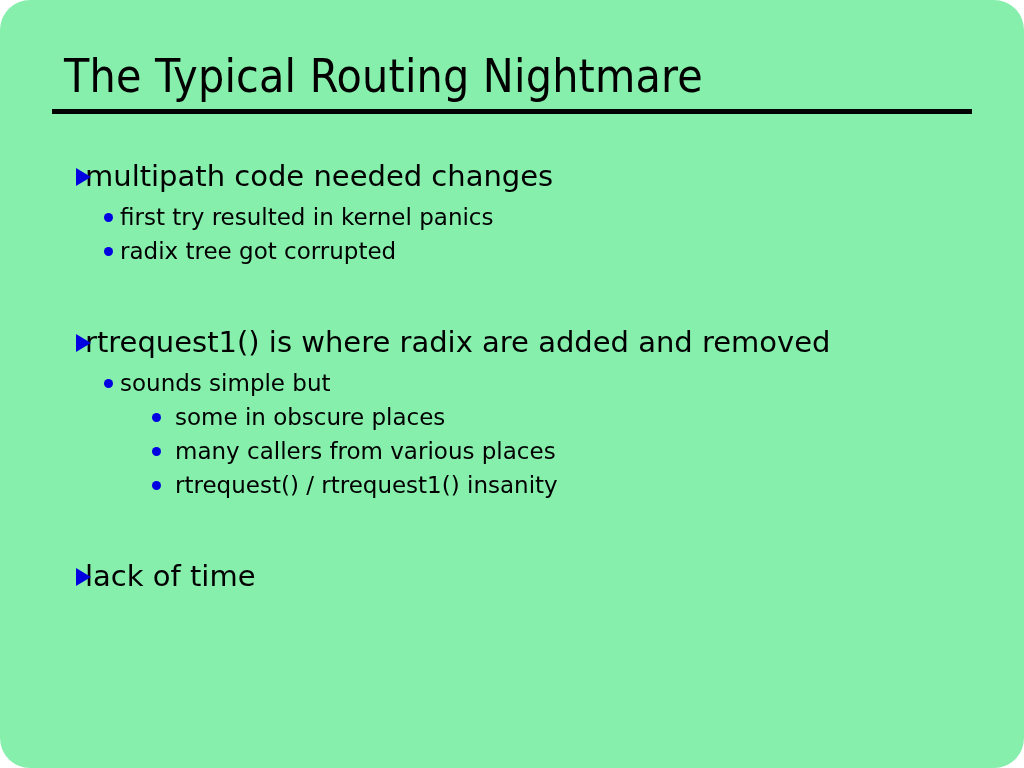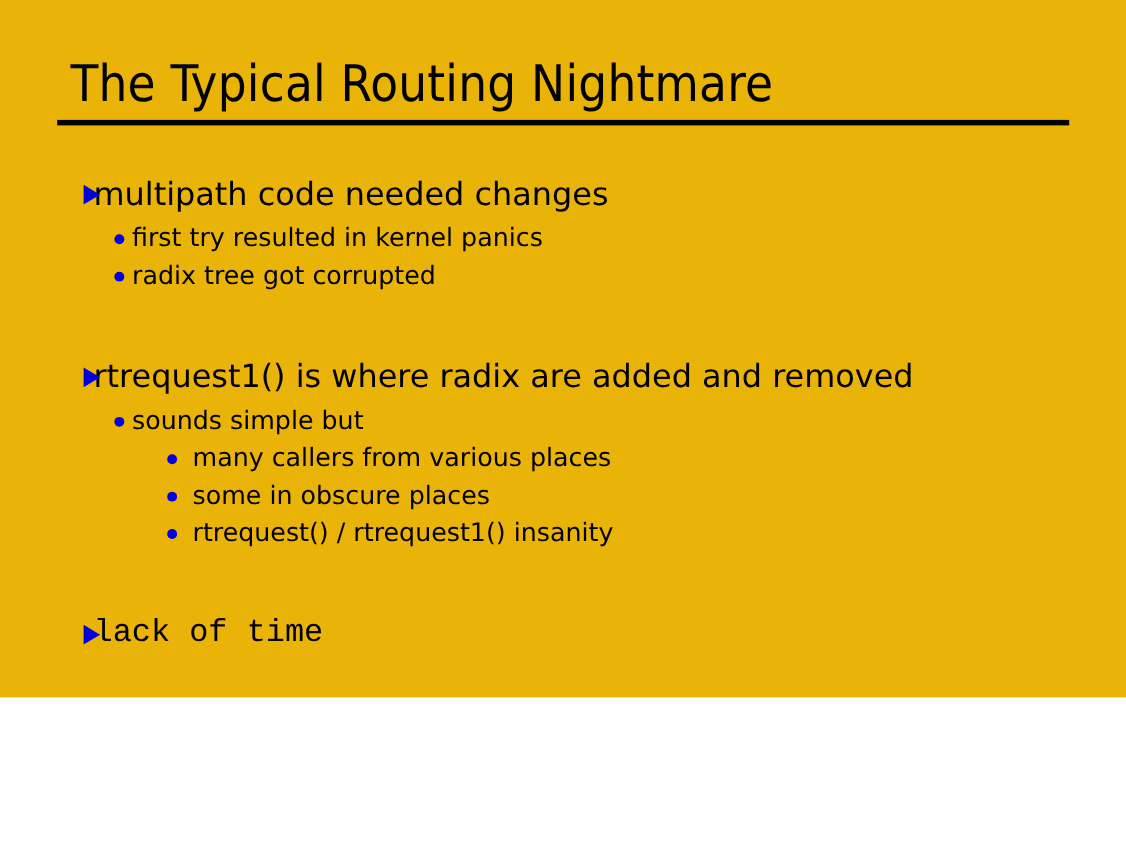--- a/index.html
+++ b/index.html
@@ -12,22 +12,23 @@
     height: 768px;
     overflow: hidden;
     font-family: "DejaVu Sans", "Liberation Sans", sans-serif;
     color: #000000;
     -webkit-font-smoothing: antialiased;
   }
 
   .slide {
     position: relative;
     width: 1024px;
-    height: 634px;
-    background: #eab308;
+    height: 768px;
+    background: #86efac;
+    border-radius: 30px;
   }
 
   
   .title-block {
     position: absolute;
     left: 52px;
     top: 48px;
     width: 920px;
   }
   .slide-title {
@@ -53,21 +54,20 @@
     left: 0;
     top: 152px;
     width: 1024px;
   }
 
   .group {
     margin-bottom: 26px;
   }
   .group:last-child {
     margin-bottom: 0;
-    font-family: Liberation Mono, monospace;
   }
 
   
   .lvl1 {
     position: relative;
     padding-left: 85px;
     padding-right: 120px;
     font-size: 29px;
     line-height: 48px;
     font-weight: 400;
@@ -157,25 +157,25 @@
       <div class="lvl1">
         <span class="marker-tri"></span>
         <span>rtrequest1() is where radix are added and removed</span>
       </div>
       <div class="lvl2">
         <span class="marker-dot"></span>
         <span>sounds simple but</span>
       </div>
       <div class="lvl3">
         <span class="marker-dot"></span>
-        <span>many callers from various places</span>
+        <span>some in obscure places</span>
       </div>
       <div class="lvl3">
         <span class="marker-dot"></span>
-        <span>some in obscure places</span>
+        <span>many callers from various places</span>
       </div>
       <div class="lvl3">
         <span class="marker-dot"></span>
         <span>rtrequest() / rtrequest1() insanity</span>
       </div>
     </div>
 
     <div class="spacer-lg"></div>
 
     <div class="group">

